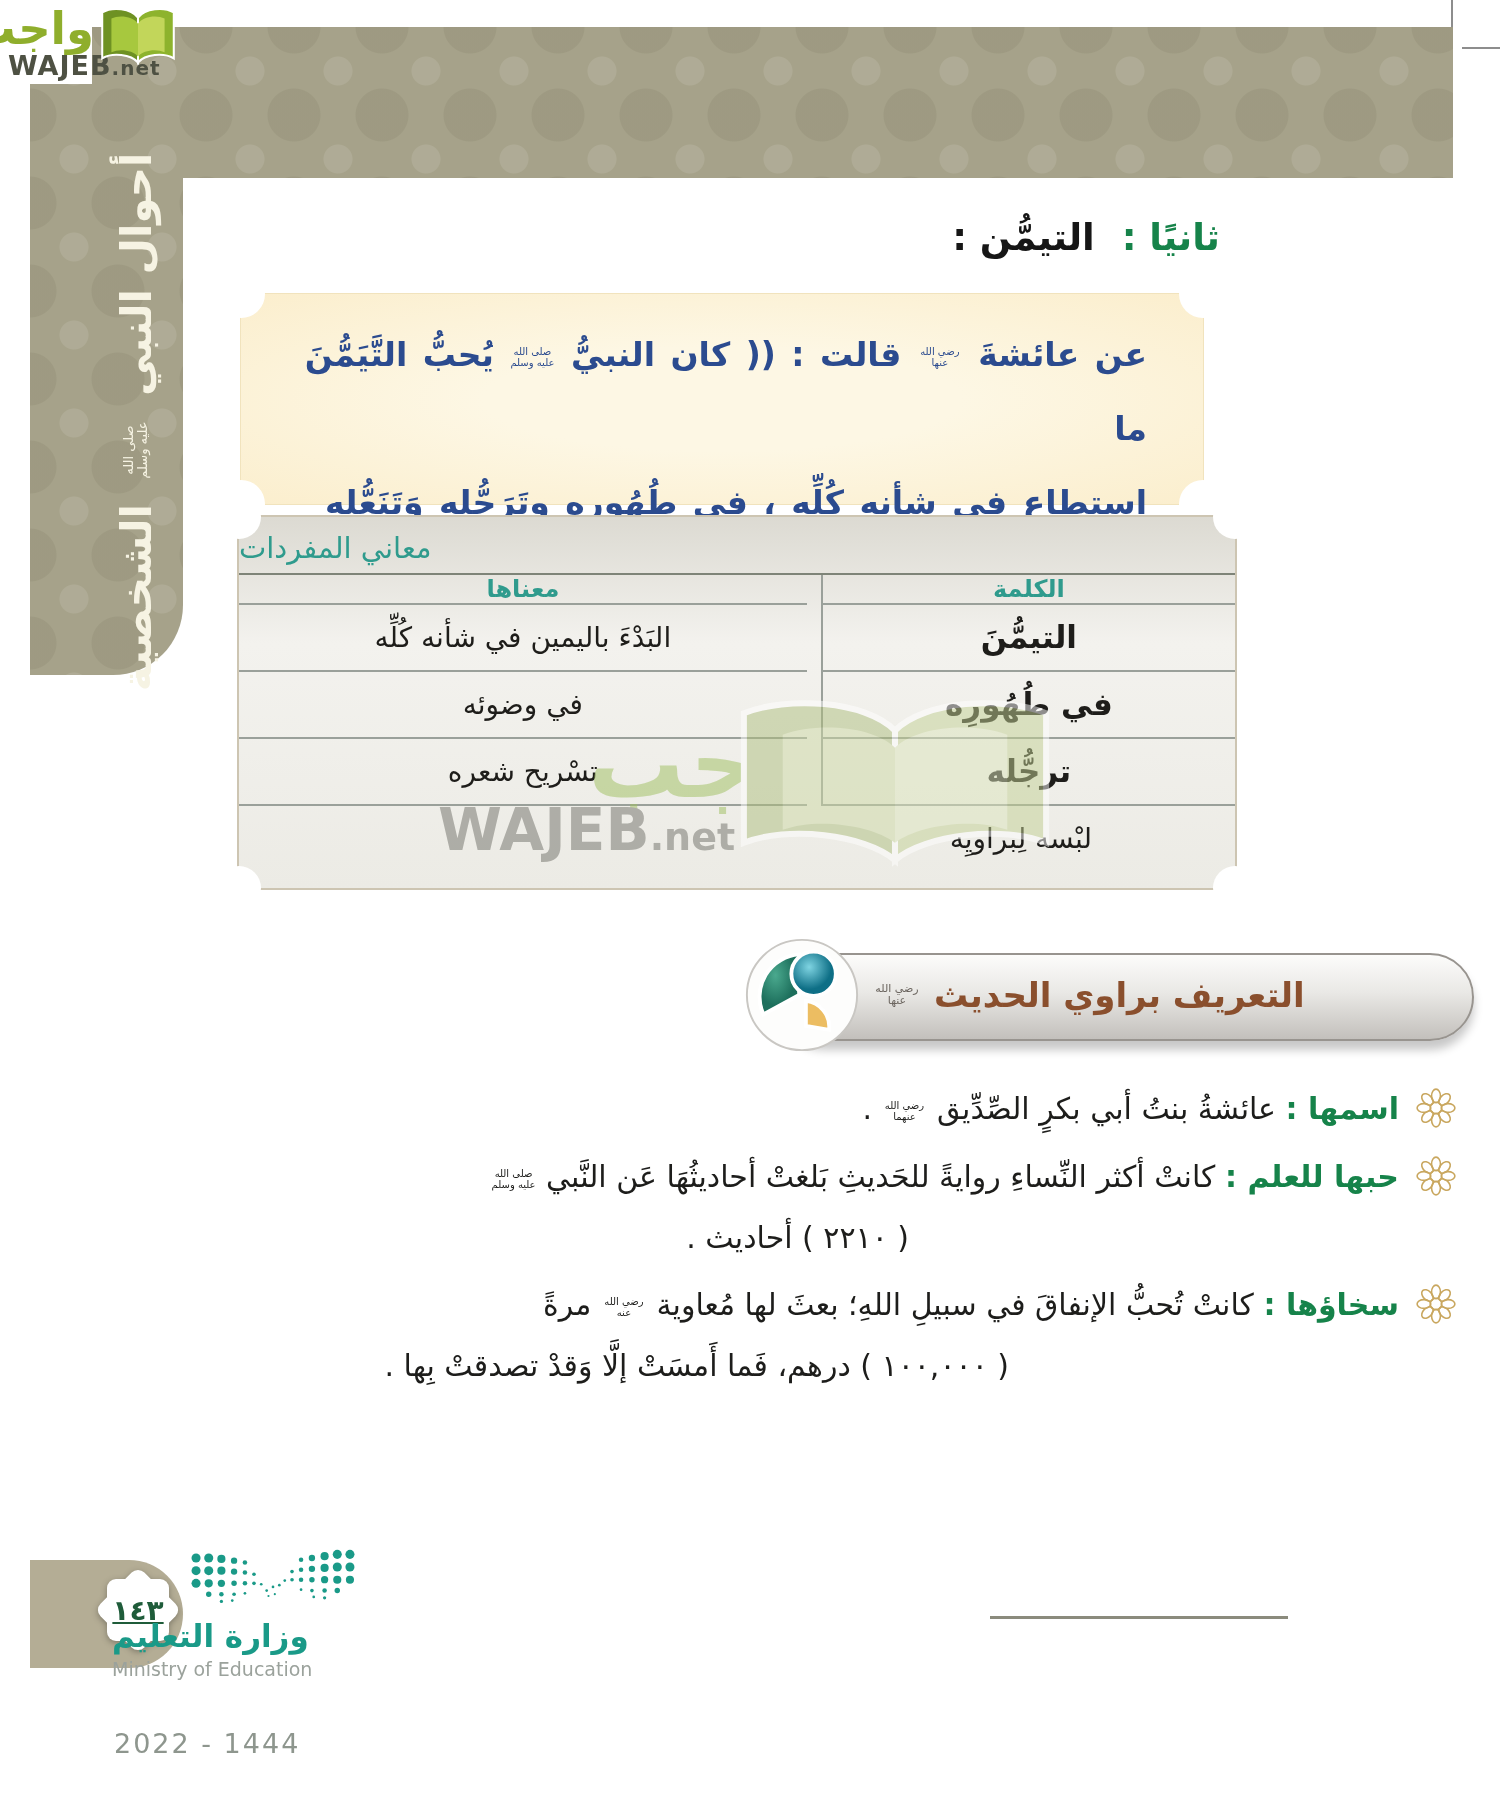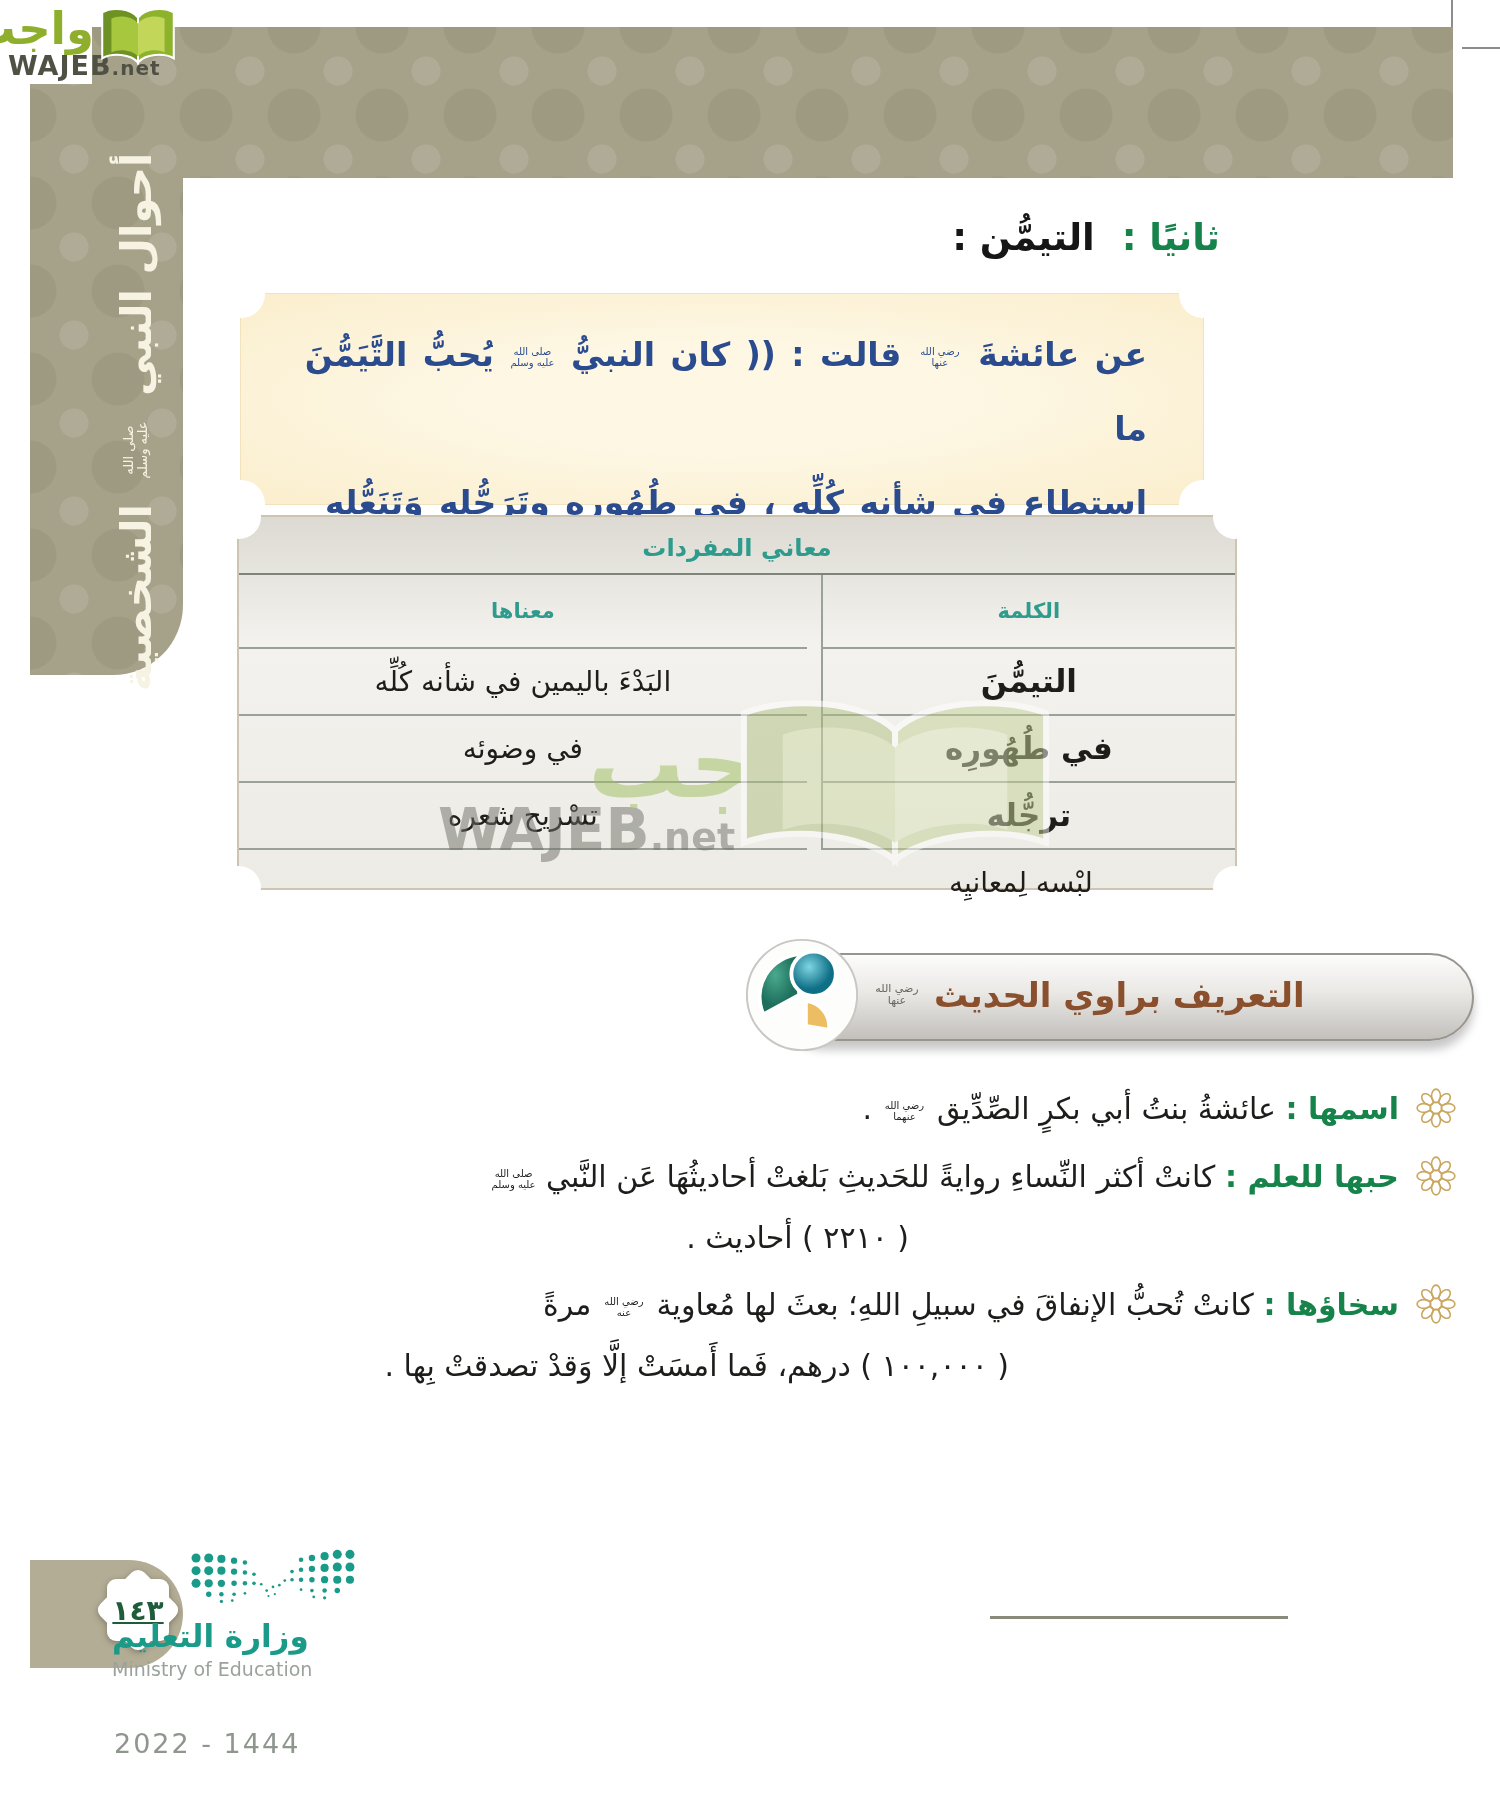--- a/index.html
+++ b/index.html
@@ -59,27 +59,27 @@
        text-align:center;vertical-align:middle;white-space:normal;word-spacing:normal;}
 
   
   .vocab{position:absolute;left:237px;top:515px;width:1000px;height:375px;
          background:linear-gradient(180deg,#dcdad2 0%,#f3f2ee 34%,#ecebe5 100%);
          border:2px solid #cdc5b2;box-sizing:border-box;}
   .vocab .n1{left:-22px;top:-22px;width:44px;height:44px;}
   .vocab .n2{right:-22px;top:-22px;width:44px;height:44px;}
   .vocab .n3{left:-22px;bottom:-22px;width:44px;height:44px;}
   .vocab .n4{right:-22px;bottom:-22px;width:44px;height:44px;}
-  .vocab-title{height:56px;line-height:62px;text-align:center;font-size:24px;font-weight:bold;
+  .vocab-title{height:56px;line-height:62px;font-size:29px;font-weight:normal;
          color:var(--teal,#2f9b8d);border-bottom:2px solid #7e8478;}
   .vgrid{display:grid;grid-template-columns:43% 57%;direction:rtl;}
   .cell{text-align:center;color:#1e1d1a;border-bottom:2px solid #9aa09a;}
   .cell.word{border-left:2px solid #9aa09a;font-weight:bold;font-size:31px;padding:14px 0;margin-left:14px;}
   .cell.meaning{font-size:28px;padding:16px 0;}
-  .cell.head{color:var(--teal,#2f9b8d);font-weight:bold;font-size:21px;padding:24px 0;}
+  .cell.head{color:var(--teal,#2f9b8d);font-weight:bold;font-size:24px;padding:0 0;}
   .cell.last{border-bottom:none;}
 
   
   .watermark{position:absolute;inset:0;opacity:.5;pointer-events:none;}
   .wm-ar{position:absolute;left:588px;top:716px;font-size:96px;font-weight:bold;
          color:#9ebf5f;line-height:1;}
   .wm-en{position:absolute;left:438px;top:796px;font-size:58px;font-weight:bold;color:#6f6f68;}
   .wm-en small{font-size:38px;}
   .wm-book{position:absolute;left:690px;top:696px;}
 
@@ -187,21 +187,21 @@
 
       <div class="cell word">التيمُّنَ</div>
       <div class="cell meaning">البَدْءَ باليمين في شأنه كُلِّه</div>
 
       <div class="cell word">في طُهُورِه</div>
       <div class="cell meaning">في وضوئه</div>
 
       <div class="cell word">ترجُّله</div>
       <div class="cell meaning">تسْريح شعره</div>
 
-      <div class="cell meaning last">لبْسه لِمعانيِه</div>
+      <div class="cell meaning last">لبْسه لِبراويِه</div>
     </div>
   </div>
 
   <div class="watermark">
     <span class="wm-ar">واجب</span>
     <span class="wm-en"><b>WAJEB</b><small>.net</small></span>
     <span class="wm-book">
       <svg width="410" height="190" viewBox="0 0 90 44">
         <path d="M45,8 C38,1 20,0 10,4 L10,34 C20,30 38,32 45,38 Z" fill="#aebf7e" stroke="#fff" stroke-width="1.4"></path>
         <path d="M45,8 C52,1 70,0 80,4 L80,34 C70,30 52,32 45,38 Z" fill="#c3d194" stroke="#fff" stroke-width="1.4"></path>

